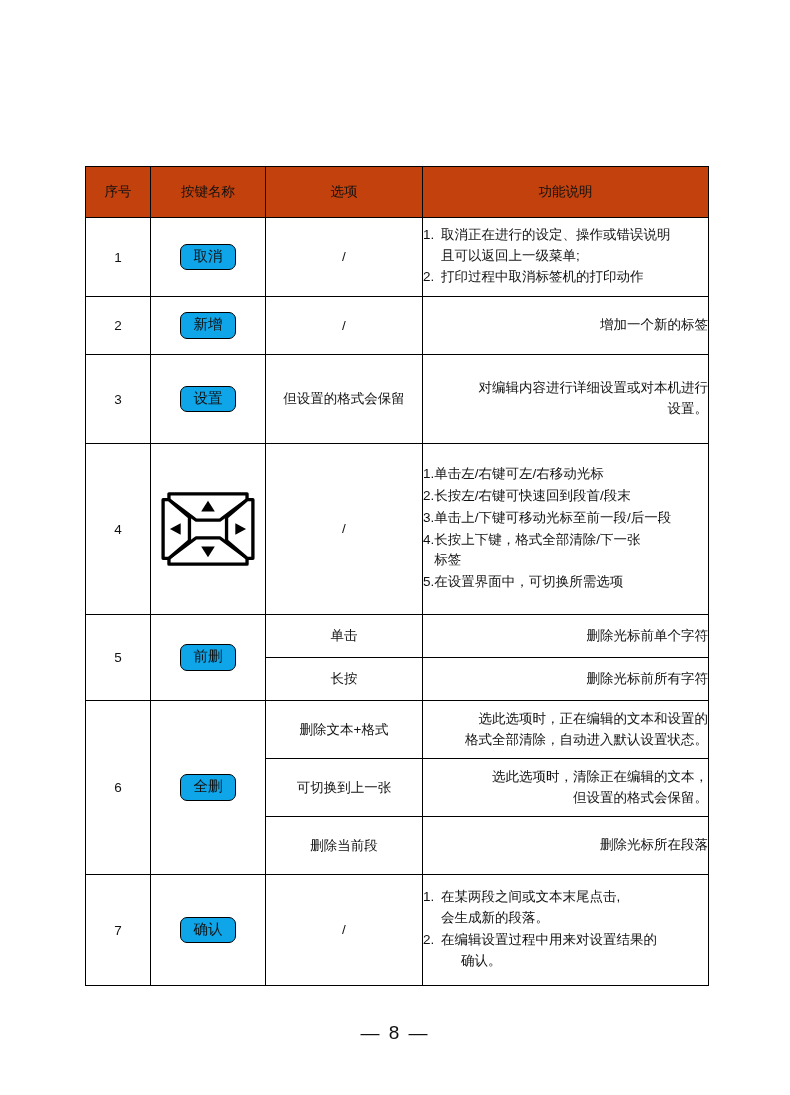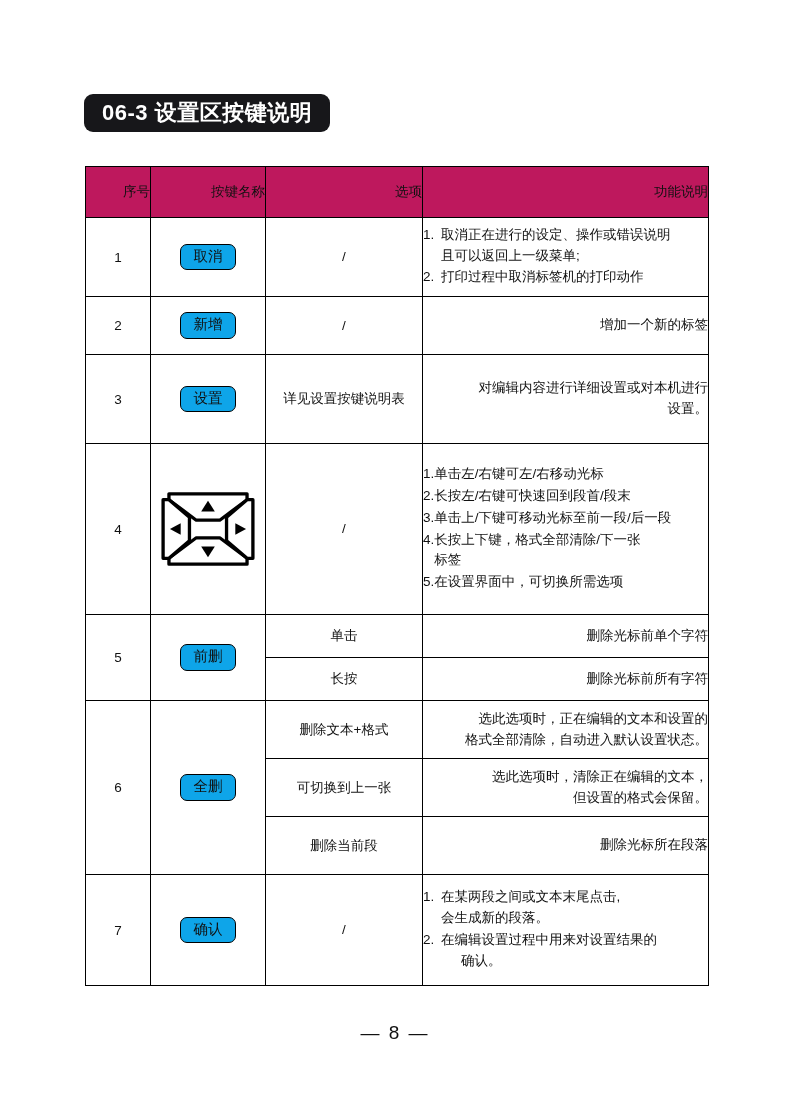--- a/index.html
+++ b/index.html
@@ -63,25 +63,25 @@
     padding: 0;
     font-size: 13.5px;
     color: #111;
   }
   .col-no    { width: 65px; }
   .col-name  { width: 115px; }
   .col-opt   { width: 157px; }
   .col-desc  { width: 286px; }
 
   thead th {
-    background: #be185d;
+    background: #c2410c;
     height: 50px;
     font-size: 16px;
     font-weight: normal;
-    text-align: right;
+    text-align: center;
   }
 
   td.c-no {
     text-align: center;
     font-size: 14px;
   }
   td.c-name {
     text-align: center;
   }
   td.c-opt {
@@ -153,23 +153,20 @@
     font-size: 19px;
     color: #111;
     letter-spacing: 2px;
   }
 </style>
 </head>
 <body>
 
 <div class="page">
 
-  <div class="title-banner">
-    <span class="title-text">06-3 设置区按键说明</span>
-  </div>
 
   <div class="table-wrap">
     <table class="keytable">
       <colgroup>
         <col class="col-no">
         <col class="col-name">
         <col class="col-opt">
         <col class="col-desc">
       </colgroup>
       <thead>
@@ -211,21 +208,21 @@
             <td class="c-opt" style="height: 57px;">/</td>
             <td class="c-desc">
               <div class="desc-plain">
                 <span class="line">增加一个新的标签</span>
               </div>
             </td>
           </tr>
           <tr>
             <td class="c-no" rowspan="1" style="height: 88px;">3</td>
             <td class="c-name" rowspan="1"><span class="keycap">设置</span></td>
-            <td class="c-opt" style="height: 88px;">详见设置按键说明表</td>
+            <td class="c-opt" style="height: 88px;">但设置的格式会保留</td>
             <td class="c-desc">
               <div class="desc-plain">
                 <span class="line">对编辑内容进行详细设置或对本机进行</span>
                 <span class="line">设置。</span>
               </div>
             </td>
           </tr>
           <tr>
             <td class="c-no" rowspan="1" style="height: 170px;">4</td>
             <td class="c-name" rowspan="1">

